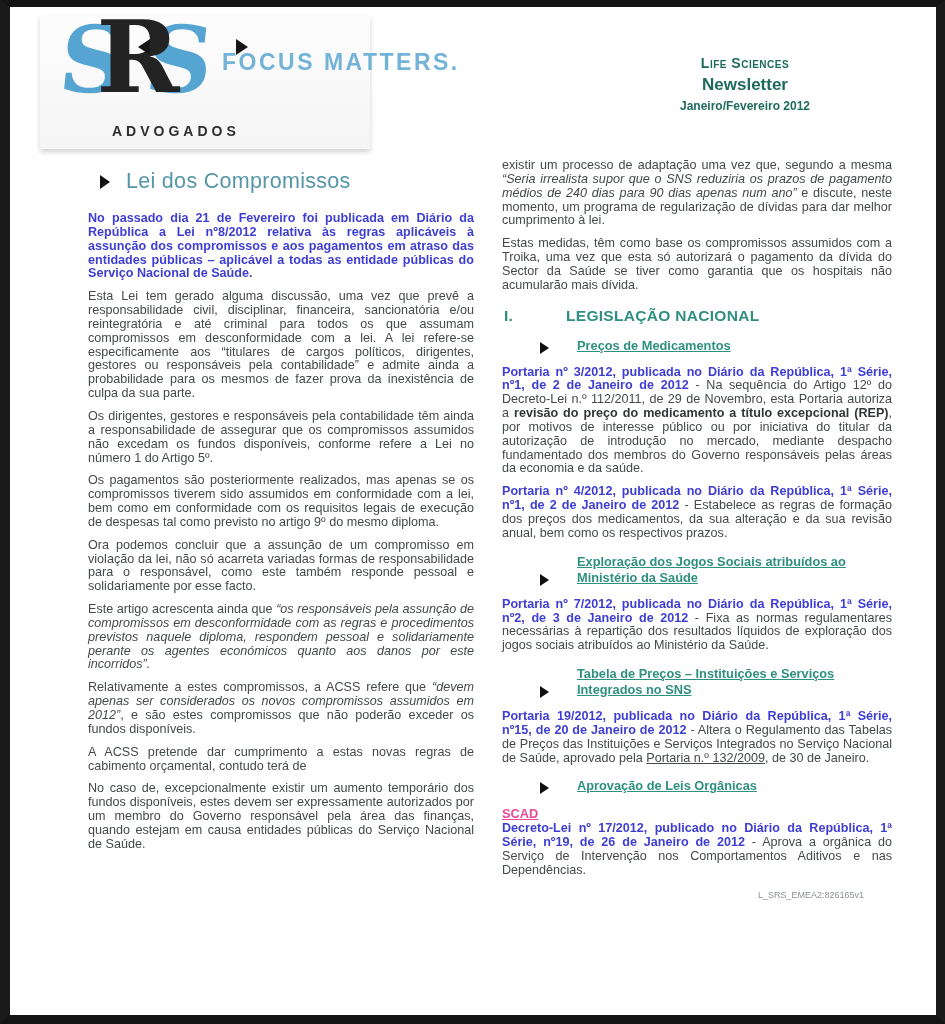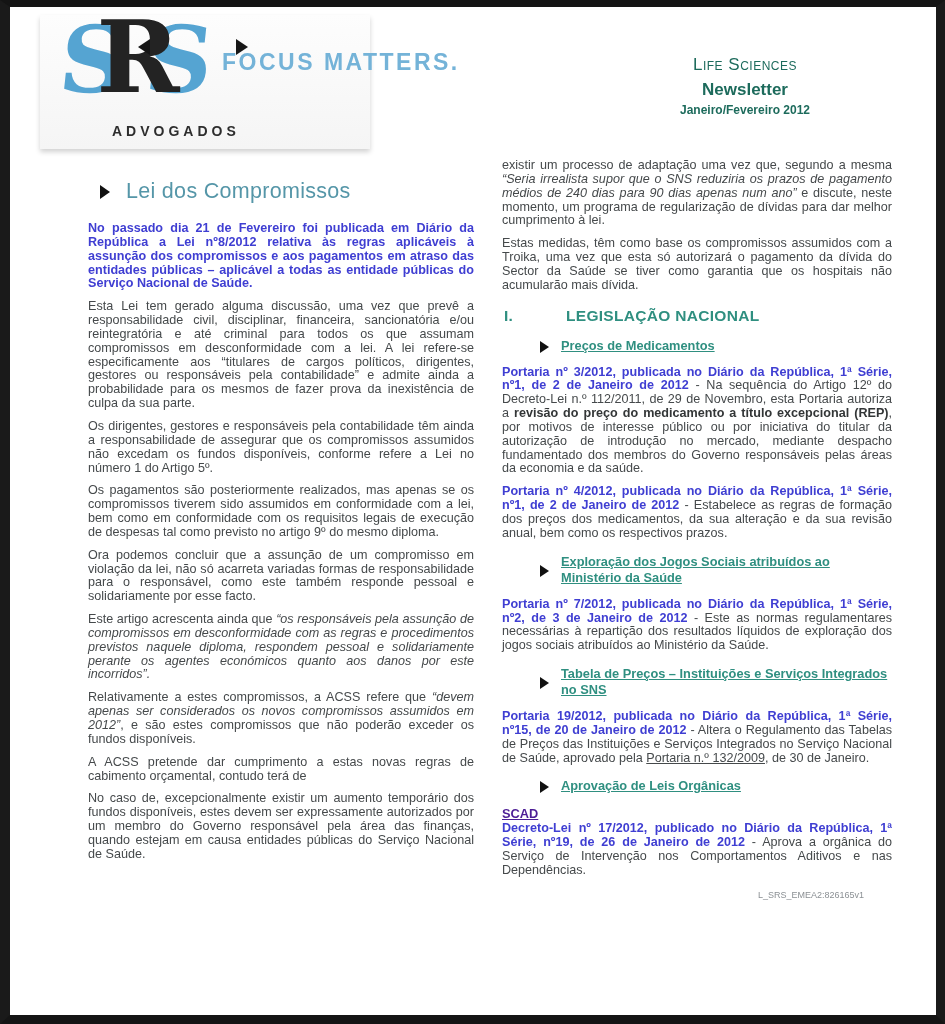--- a/index.html
+++ b/index.html
@@ -31,49 +31,49 @@
     border-right:12px solid #161616;border-top:8px solid transparent;border-bottom:8px solid transparent;}
   .logo-tri-r{position:absolute;left:196px;top:24px;width:0;height:0;z-index:3;
     border-left:12px solid #161616;border-top:8px solid transparent;border-bottom:8px solid transparent;}
   .logo-sub{position:absolute;left:72px;top:108px;font-size:14px;letter-spacing:4px;
     color:#2d2d2d;font-weight:600;}
   .tagline{position:absolute;left:212px;top:42px;font-size:23px;letter-spacing:2.5px;
     color:#74b3d8;font-weight:600;white-space:nowrap;}
   
   .newsletter-head{position:absolute;left:585px;top:46px;width:300px;text-align:center;
     color:#1d6b5c;line-height:1.45;}
-  .nh1{font-size:17px;font-weight:400;font-variant:small-caps;letter-spacing:.5px;}
+  .nh1{font-size:14px;font-weight:700;font-variant:small-caps;letter-spacing:.5px;}
   .nh2{font-size:17px;font-weight:600;}
   .nh3{font-size:12px;font-weight:600;}
   
   .content{position:absolute;left:78px;top:152px;display:flex;gap:28px;}
   .col{width:386px;}
   .col.right{width:390px;}
   p.body{
     font-size:12.6px;line-height:1.1;color:#45494b;
     text-align:justify;margin:0 0 9px 0;
   }
   p.body.blue{color:#3f3ed2;font-weight:600;}
   .lead-blue{color:#3f3ed2;font-weight:600;}
   .quote{font-style:italic;}
   .bold-seg{font-weight:700;color:#333637;}
   .ref-link{text-decoration:underline;cursor:pointer;}
   
-  .article-title-row{display:flex;align-items:center;gap:16px;margin:20px 0 18px 12px;}
+  .article-title-row{display:flex;align-items:center;gap:16px;margin:10px 0 18px 12px;}
   .tri{width:0;height:0;border-left:10px solid #111;border-top:7px solid transparent;border-bottom:7px solid transparent;}
   .article-title{font-size:21.5px;color:#5596a8;letter-spacing:.3px;}
   
   .section-head{display:flex;margin:14px 0 12px 2px;color:#2f8f80;font-weight:700;font-size:15.5px;letter-spacing:.3px;}
   .section-num{width:62px;}
   
-  .sub-bullet{display:flex;gap:12px;margin:13px 0 12px 38px;align-items:center;}
+  .sub-bullet{display:flex;gap:28px;margin:13px 0 12px 38px;align-items:flex-end;}
   .sub-bullet .tri{border-left:9px solid #111;border-top:6px solid transparent;border-bottom:6px solid transparent;margin-top:2px;}
   .sub-bullet .sb-text{font-size:12.8px;color:#2f8f80;font-weight:600;text-decoration:underline;line-height:1.25;cursor:pointer;}
   
-  .org-label{font-size:12.8px;color:#4c1d95;font-weight:700;text-decoration:underline;margin:4px 0 1px 0;cursor:pointer;}
+  .org-label{font-size:12.8px;color:#ec4899;font-weight:700;text-decoration:underline;margin:4px 0 1px 0;cursor:pointer;}
   .doc-ref{margin-top:12px;text-align:right;font-size:9px;color:#8b9094;padding-right:28px;}
 </style>
 </head>
 <body>
 
 <div class="page">
 
   <div class="logo-box">
     <div class="logo-letters"><span class="ls s1">S</span><span class="ls r">R</span><span class="ls s2">S</span></div>
     <div class="logo-tri-l"></div>
@@ -124,21 +124,21 @@
 
       <p class="body"><span class="lead-blue">Portaria nº 3/2012, publicada no Diário da República, 1ª Série, nº1, de 2 de Janeiro de 2012</span><span> - Na sequência do Artigo 12º do Decreto-Lei n.º 112/2011, de 29 de Novembro, esta Portaria autoriza a </span><span class="bold-seg">revisão do preço do medicamento a título excepcional (REP)</span><span>, por motivos de interesse público ou por iniciativa do titular da autorização de introdução no mercado, mediante despacho fundamentado dos membros do Governo responsáveis pelas áreas da economia e da saúde.</span></p>
 
       <p class="body"><span class="lead-blue">Portaria nº 4/2012, publicada no Diário da República, 1ª Série, nº1, de 2 de Janeiro de 2012</span><span> - Estabelece as regras de formação dos preços dos medicamentos, da sua alteração e da sua revisão anual, bem como os respectivos prazos.</span></p>
 
       <div class="sub-bullet">
         <span class="tri"></span>
         <span class="sb-text">Exploração dos Jogos Sociais atribuídos ao Ministério da Saúde</span>
       </div>
 
-      <p class="body"><span class="lead-blue">Portaria nº 7/2012, publicada no Diário da República, 1ª Série, nº2, de 3 de Janeiro de 2012</span><span> - Este as normas regulamentares necessárias à repartição dos resultados líquidos de exploração dos jogos sociais atribuídos ao Ministério da Saúde.</span></p>
+      <p class="body"><span class="lead-blue">Portaria nº 7/2012, publicada no Diário da República, 1ª Série, nº2, de 3 de Janeiro de 2012</span><span> - Fixa as normas regulamentares necessárias à repartição dos resultados líquidos de exploração dos jogos sociais atribuídos ao Ministério da Saúde.</span></p>
 
       <div class="sub-bullet">
         <span class="tri"></span>
         <span class="sb-text">Tabela de Preços – Instituições e Serviços Integrados no SNS</span>
       </div>
 
       <p class="body"><span class="lead-blue">Portaria 19/2012, publicada no Diário da República, 1ª Série, nº15, de 20 de Janeiro de 2012</span><span> - Altera o Regulamento das Tabelas de Preços das Instituições e Serviços Integrados no Serviço Nacional de Saúde, aprovado pela </span><span class="ref-link">Portaria n.º 132/2009</span><span>, de 30 de Janeiro.</span></p>
 
       <div class="sub-bullet">
         <span class="tri"></span>

